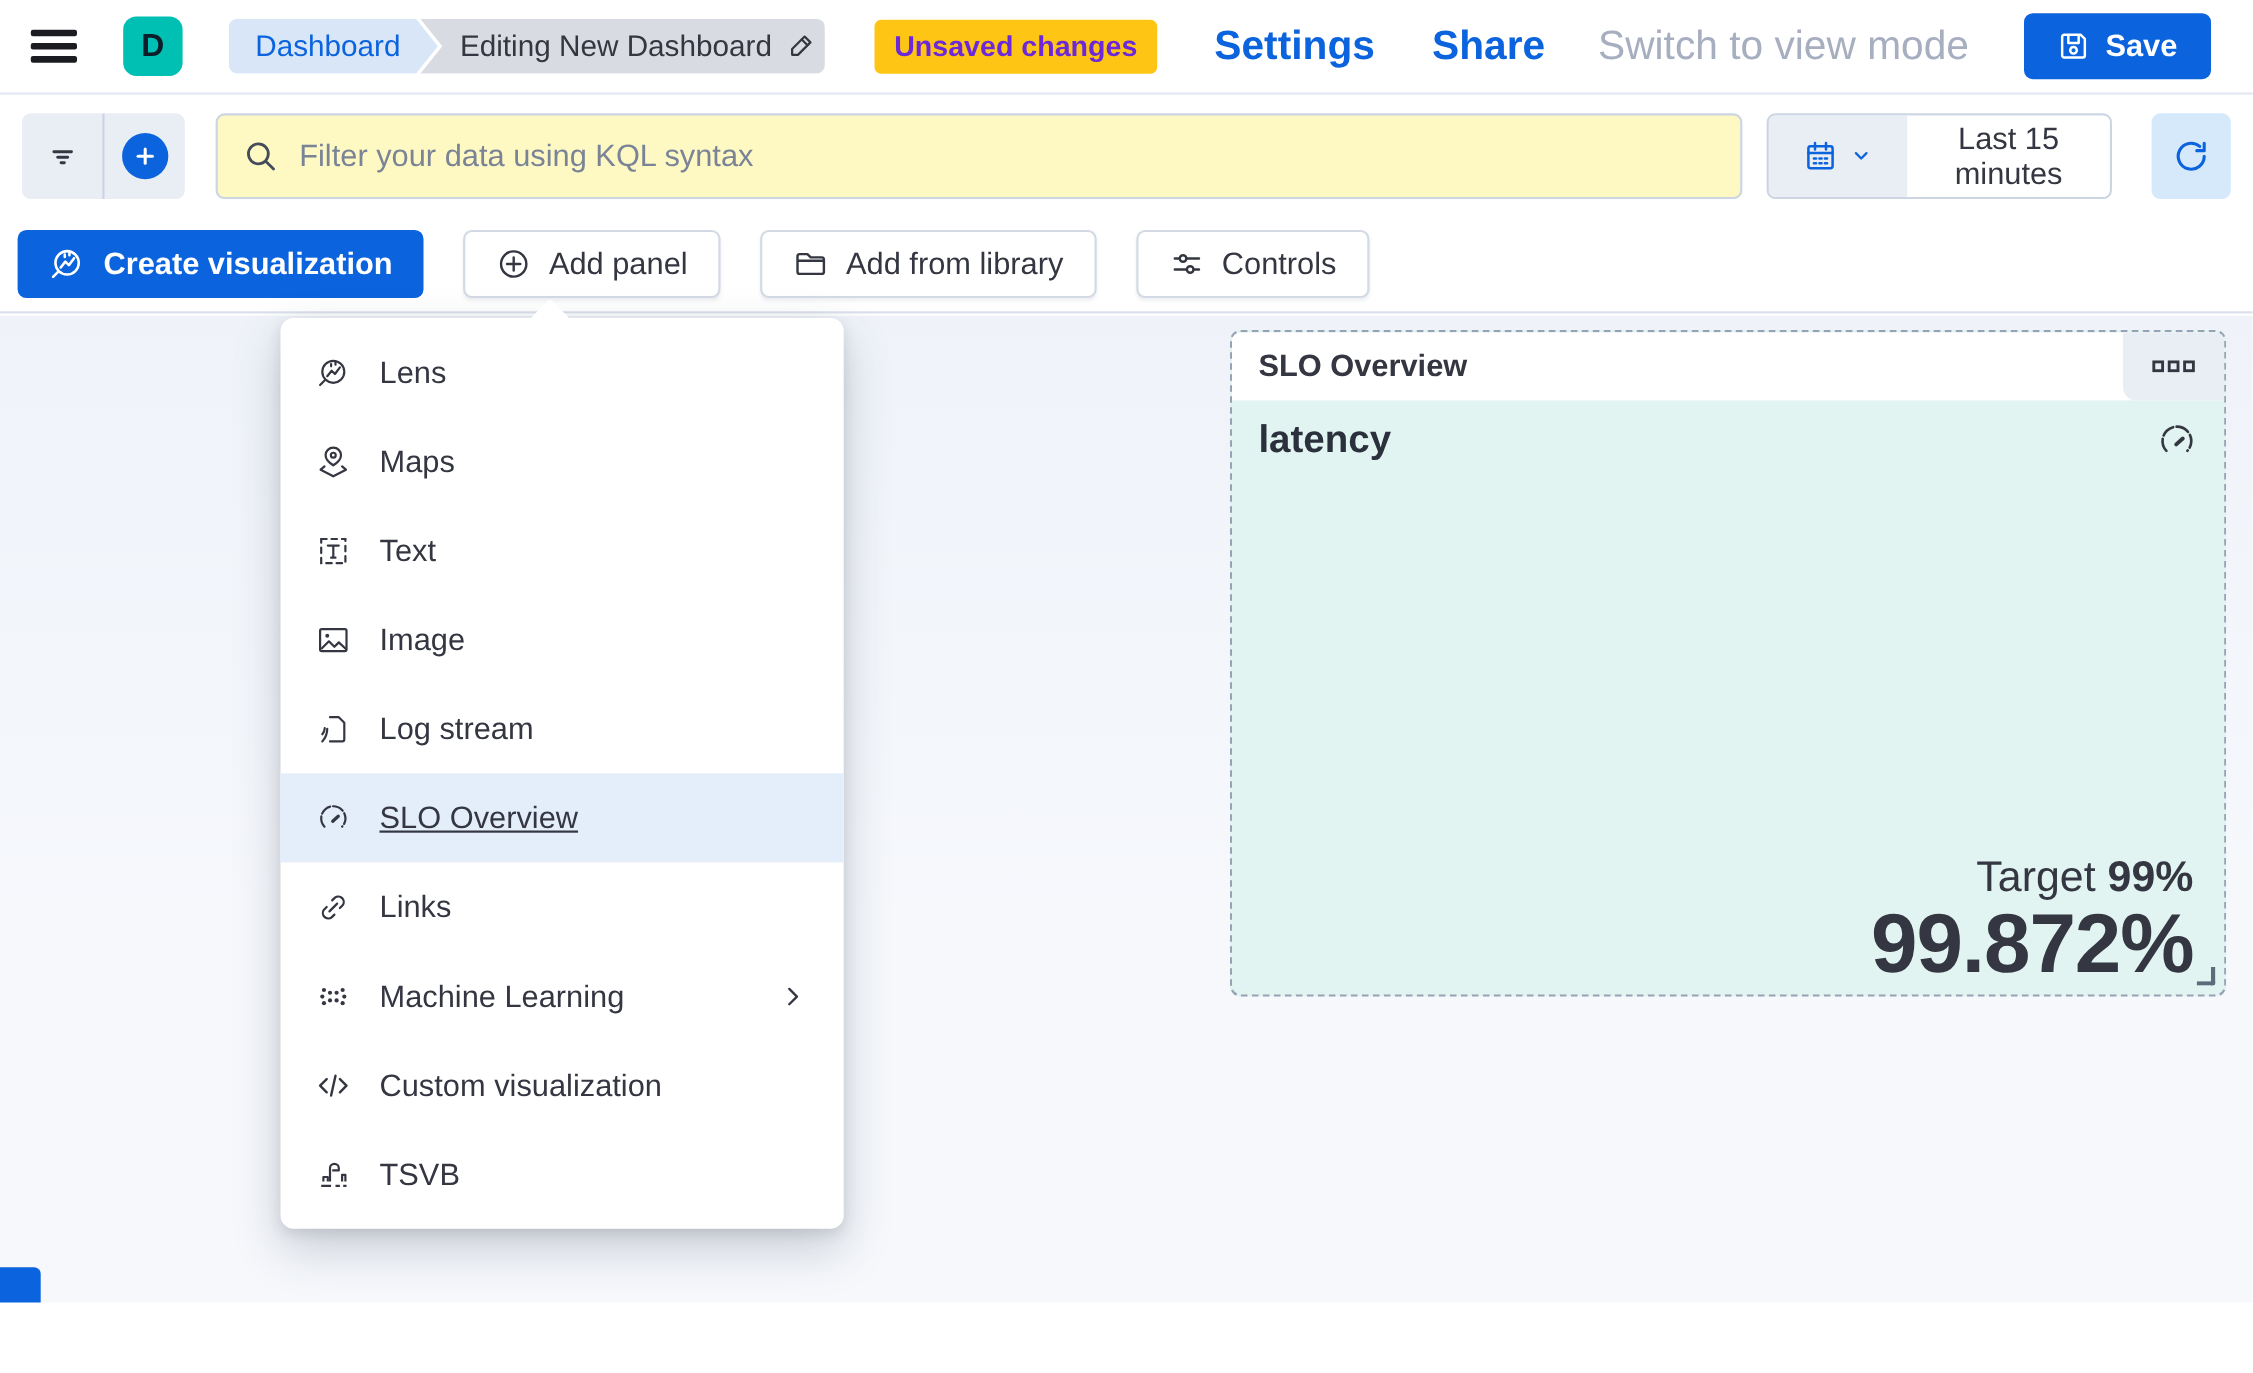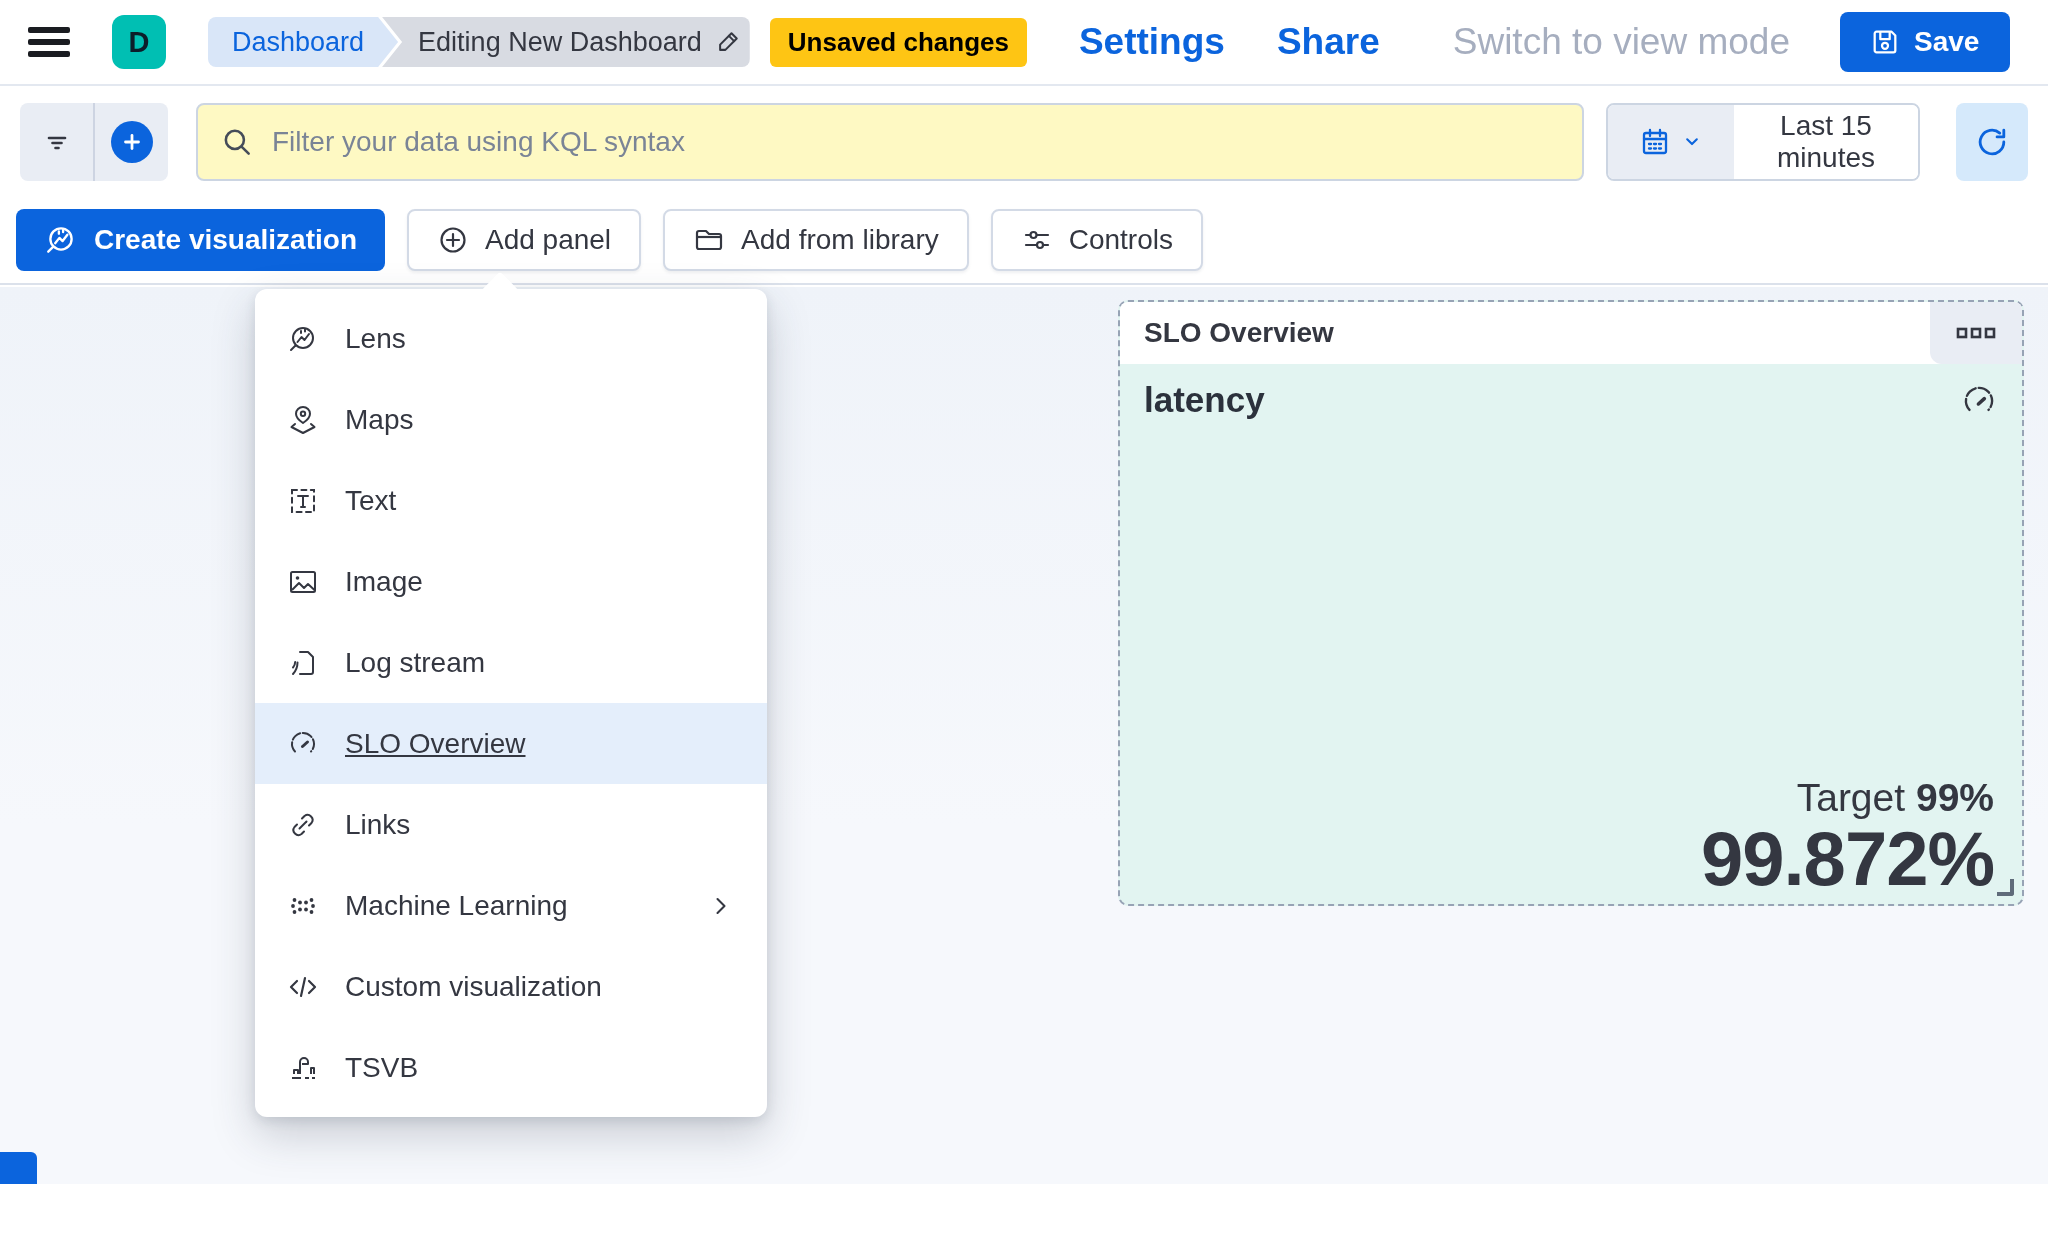--- a/index.html
+++ b/index.html
@@ -13,44 +13,44 @@
   .hamburger span { display:block; height:6px; border-radius:2px; background:#1a1c21; }
   .space-avatar { width:54px; height:54px; margin-left:40px; border-radius:12px; background:#00bfb3;
                   display:flex; align-items:center; justify-content:center; font-size:29px; font-weight:700; color:#0c1e2a; }
   .breadcrumbs { display:flex; align-items:center; margin-left:42px; }
   .crumb { height:50px; display:flex; align-items:center; font-size:27px; }
   .crumb-first { background:#d9e6f8; color:#0b64dd; font-weight:500; padding:0 34px 0 24px; border-radius:8px 0 0 8px;
                  clip-path:polygon(0 0, calc(100% - 20px) 0, 100% 50%, calc(100% - 20px) 100%, 0 100%); }
   .crumb-last { background:#d8dbe2; color:#343741; padding:0 8px 0 36px; border-radius:0 8px 8px 0; margin-left:-16px;
                 clip-path:polygon(0 0, 100% 0, 100% 100%, 0 100%, 20px 50%); display:flex; align-items:center; gap:12px; }
   .hspacer { flex:1; }
-  .badge-warning { background:#fec514; color:#000000; font-weight:700; font-size:26px; padding:9px 18px; border-radius:6px; }
+  .badge-warning { background:#fec514; color:#6d28d9; font-weight:700; font-size:26px; padding:9px 18px; border-radius:6px; }
   .hlink { font-size:37px; font-weight:600; color:#0b64dd; margin-left:52px; background:none; border:none; cursor:pointer; font-family:inherit; }
-  .hlink-disabled { color:#a6aebf; font-weight:500; margin-left:73px; }
+  .hlink-disabled { color:#a6aebf; font-weight:500; margin-left:48px; }
   .save-btn { margin-left:50px; margin-right:12px; height:60px; min-width:170px; padding:0 30px; background:#0b64dd; color:#fff;
               font-size:28px; font-weight:600; border:none; border-radius:8px; display:flex; align-items:center; gap:14px; cursor:pointer; font-family:inherit; }
 
   
   .querybar { position:absolute; left:0; top:88px; width:2048px; height:108px; background:#fff; display:flex; align-items:center; padding:0 20px; }
   .filter-group { width:148px; height:78px; background:#e9edf4; border-radius:8px; display:flex; align-items:center; overflow:hidden; }
   .filter-cell { flex:1; height:100%; display:flex; align-items:center; justify-content:center; cursor:pointer; background:none; border:none; }
   .filter-cell + .filter-cell { border-left:2px solid #cdd4e2; }
   .add-filter-circle { width:42px; height:42px; border-radius:50%; background:#0b64dd; display:flex; align-items:center; justify-content:center; }
   .kql-input-wrap { flex:1; height:78px; margin-left:28px; border:2px solid #ccd5e2; border-radius:8px; background:#fef9c3;
                     display:flex; align-items:center; padding:0 22px; }
   .kql-input { flex:1; border:none; outline:none; font-size:28px; color:#343741; margin-left:18px; font-family:inherit; background:transparent; }
   .kql-input::placeholder { color:#7a8496; opacity:1; }
   .datepicker { margin-left:22px; width:314px; height:78px; border:2px solid #ccd5e2; border-radius:8px; display:flex; overflow:hidden; background:#fff; }
   .date-left { width:126px; background:#e9edf4; display:flex; align-items:center; justify-content:center; gap:10px; cursor:pointer; border:none; }
   .date-right { flex:1; display:flex; align-items:center; justify-content:center; font-size:28px; color:#343741; cursor:pointer; background:#fff; border:none; font-family:inherit; }
   .refresh-btn { margin-left:36px; width:72px; height:78px; border:none; border-radius:8px; background:#d5e9fb; display:flex; align-items:center; justify-content:center; cursor:pointer; }
 
   
   .actionsbar { position:absolute; left:0; top:196px; width:2048px; height:89px; background:#fff; border-bottom:2px solid #dbe1eb;
-                display:flex; align-items:center; padding:0 16px; gap:22px; }
+                display:flex; align-items:center; padding:0 16px; gap:36px; }
   .btn { height:62px; border-radius:8px; font-size:28px; display:flex; align-items:center; gap:16px; padding:0 28px; cursor:pointer; font-family:inherit; }
   .btn-primary { background:#0b64dd; border:none; color:#fff; font-weight:600; }
   .btn-ghost { background:#fff; border:2px solid #d3dae6; color:#343741; font-weight:500; box-shadow:0 2px 3px rgba(120,130,150,.12); }
 
   
   .canvas { position:absolute; left:0; top:287px; width:2048px; height:897px; background:linear-gradient(180deg,#eff3f9 0%, #f6f8fc 60%); }
 
   
   .popover { position:absolute; left:255px; top:2px; width:512px; background:#fff; border-radius:12px; padding:9px 0;
              box-shadow:0 18px 44px rgba(45,55,75,.22), 0 4px 12px rgba(45,55,75,.12); }

